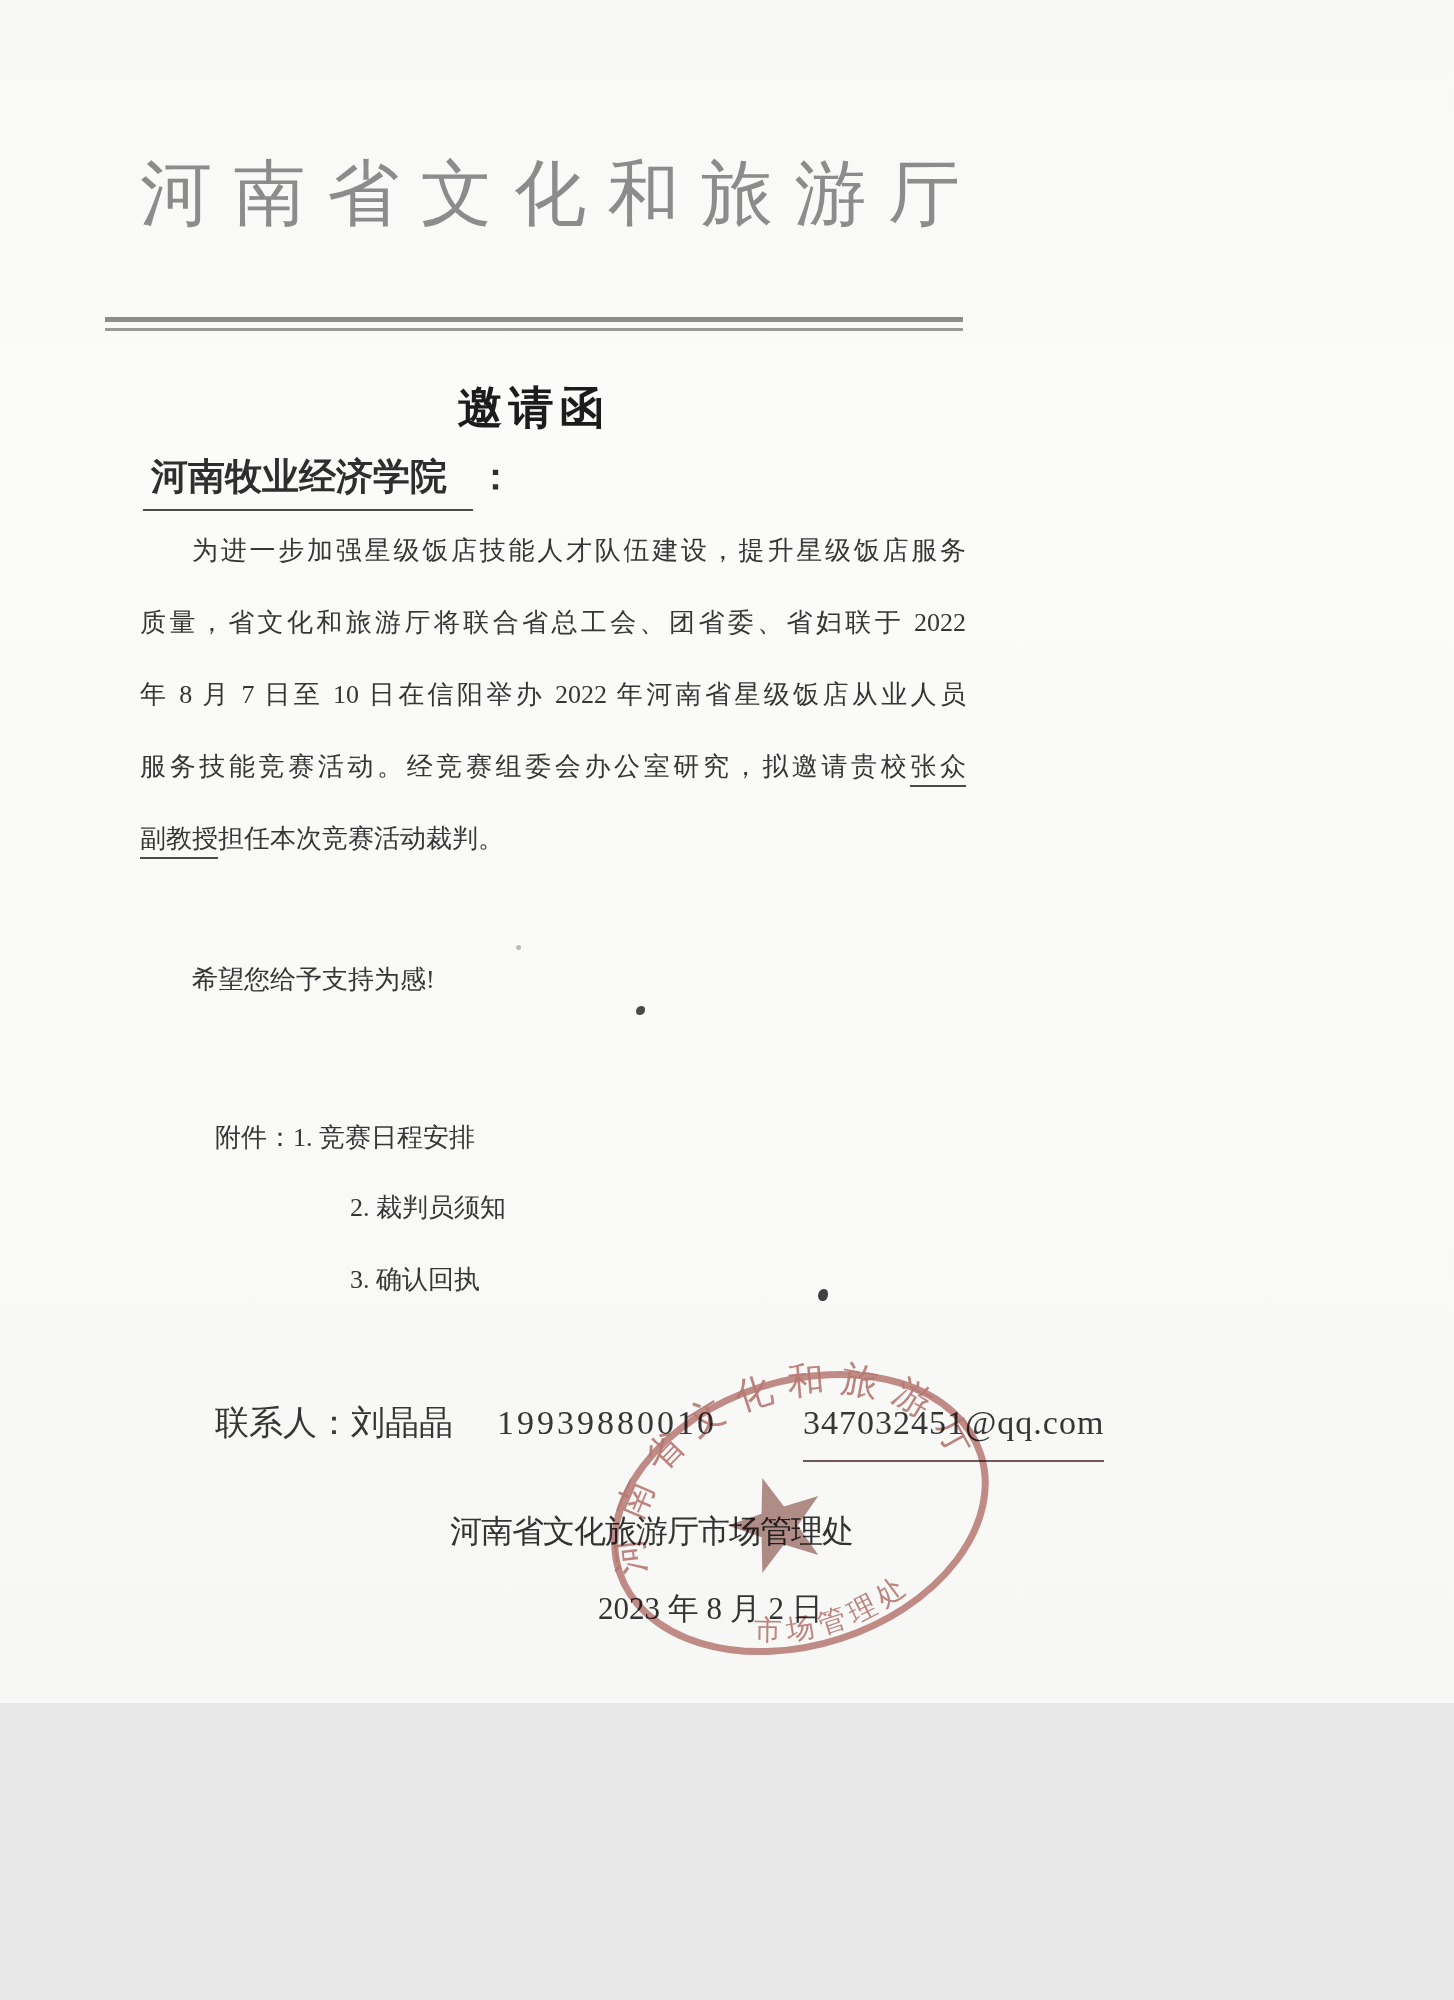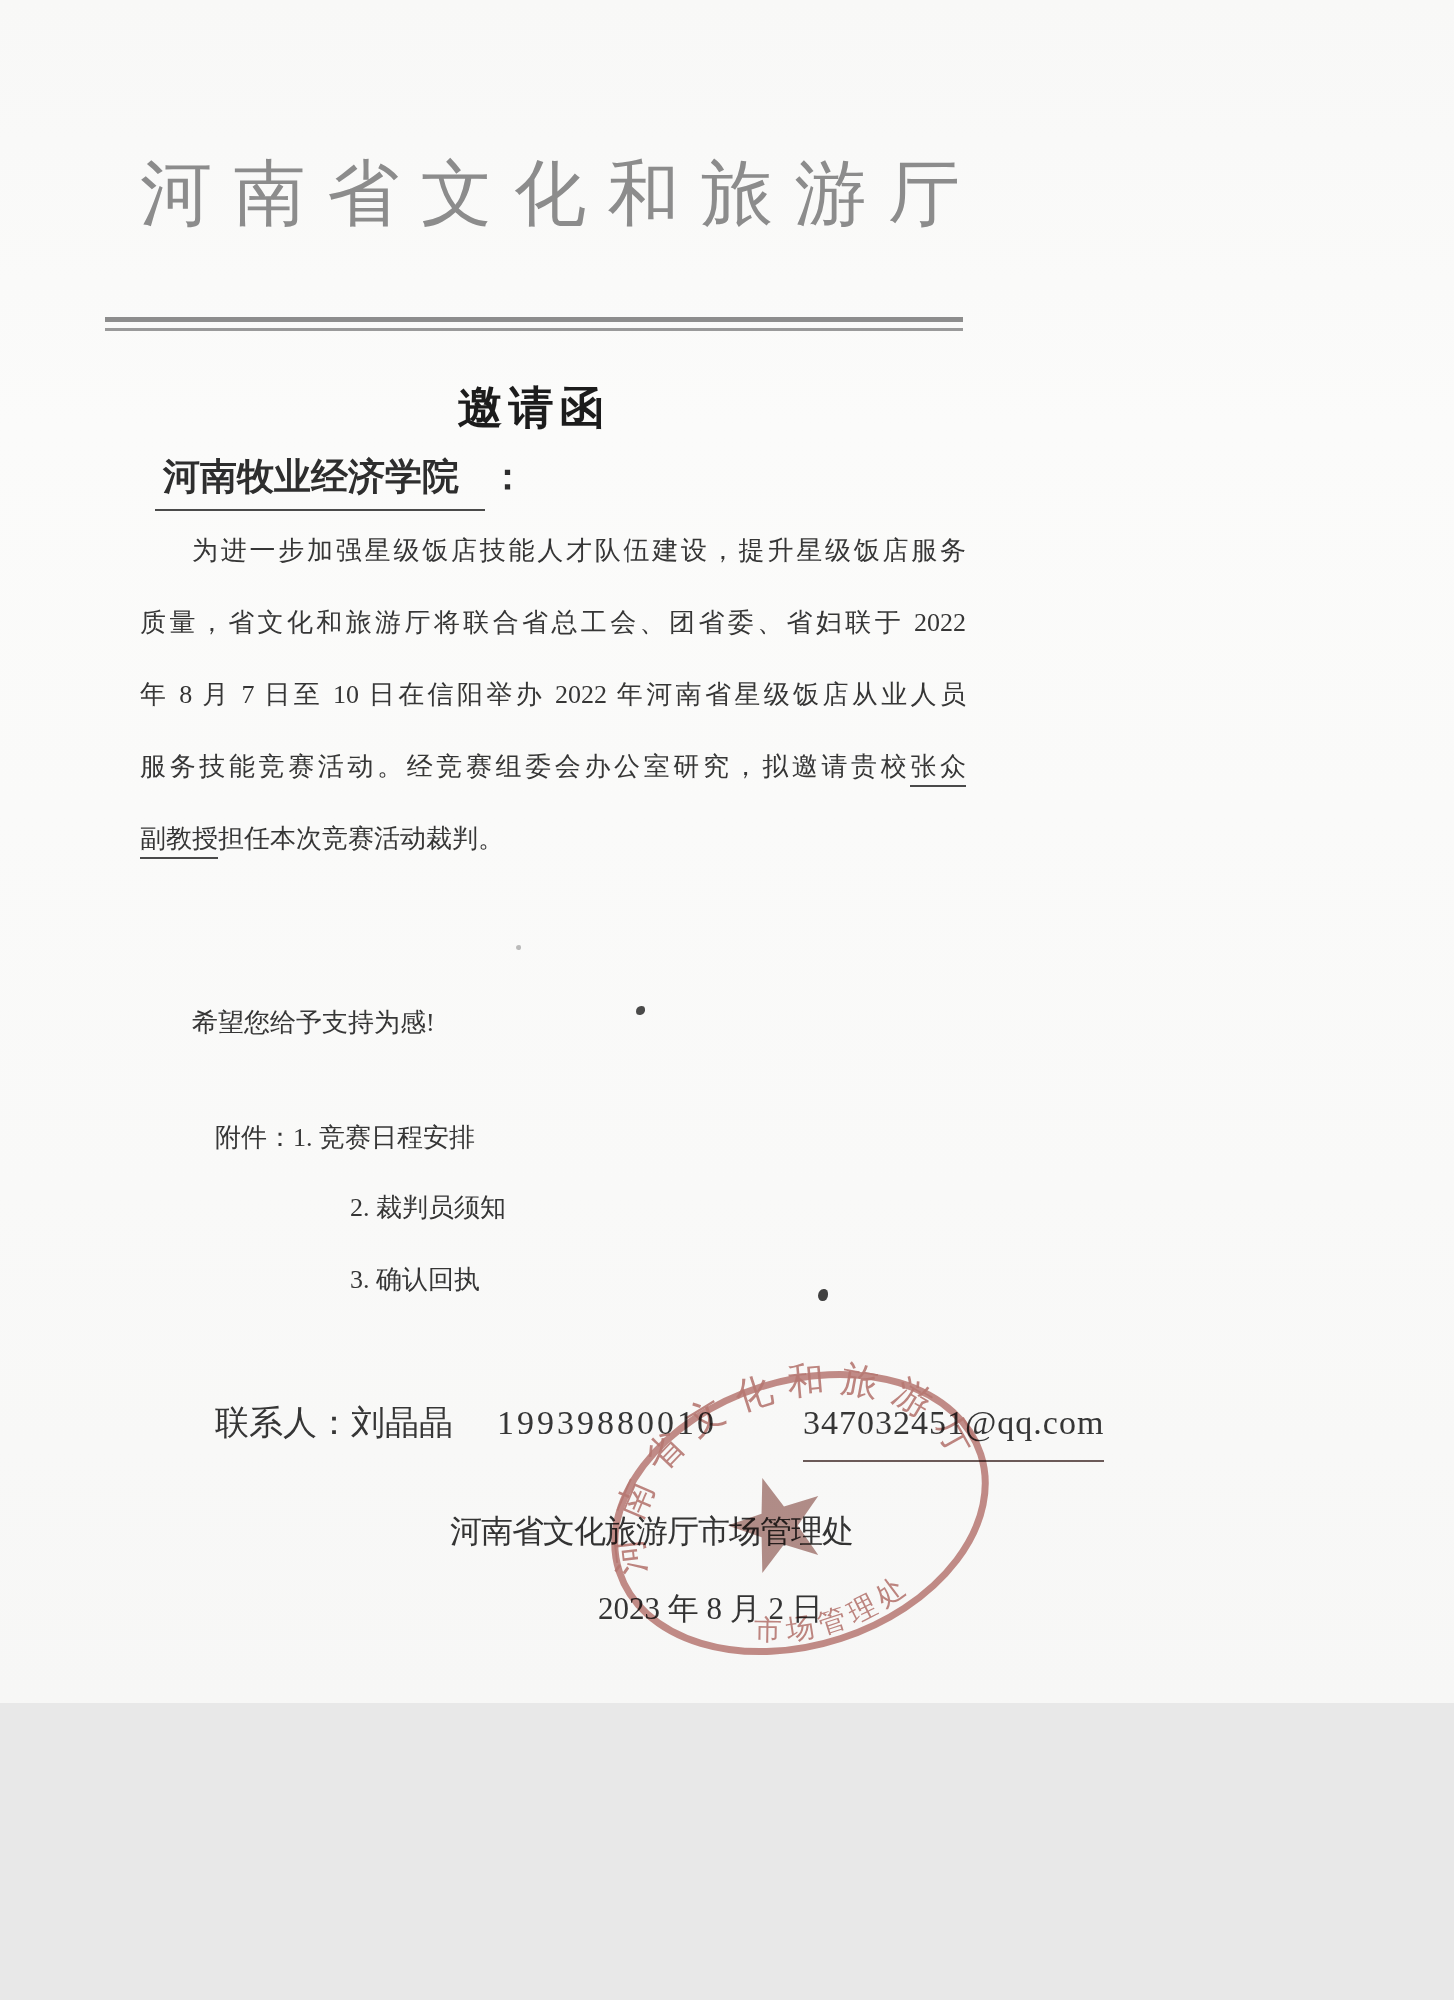--- a/index.html
+++ b/index.html
@@ -24,39 +24,39 @@
   .rule{position:absolute;background:#8d8d8d;}
   .rule-top-thick{left:105px;top:317px;width:858px;height:5px;}
   .rule-top-thin{left:105px;top:328px;width:858px;height:3px;background:#9a9a9a;}
   .doc-title{
     position:absolute;left:105px;top:378px;width:858px;
     text-align:center;font-size:45px;font-weight:700;color:#1c1c1c;
     letter-spacing:6px;
   }
   .addressee{
     position:absolute;left:143px;top:452px;
-    font-size:37px;color:#2e2e2e;font-weight:600;white-space:nowrap;margin-left:12px;
+    font-size:37px;color:#2e2e2e;font-weight:600;white-space:nowrap;
   }
   .addressee .name{
     border-bottom:2px solid #4a4a4a;
     padding:0 26px 7px 8px;display:inline-block;
   }
   .addressee .colon{margin-left:4px;}
   .bodyline{
     position:absolute;left:140px;width:826px;
     font-size:26px;color:#363636;line-height:1.35;white-space:nowrap;
   }
   .just{text-align:justify;text-align-last:justify;white-space:normal;}
   .l1{top:533px;text-indent:2em;}
   .l2{top:605px;}
   .l3{top:677px;}
   .l4{top:749px;}
   .l5{top:821px;}
   .uline{border-bottom:2px solid #4a4a4a;padding-bottom:4px;}
-  .wish{top:962px;text-indent:2em;margin-top:43px;}
+  .wish{top:962px;text-indent:2em;}
   .att-label{top:1120px;left:215px;}
   .att-2{top:1190px;left:350px;}
   .att-3{top:1262px;left:350px;}
   .contact{top:1400px;left:215px;font-size:34px;}
   .contact .phone{margin-left:44px;letter-spacing:3px;}
   .contact .email{margin-left:86px;border-bottom:2px solid #6b5a58;padding-bottom:19px;letter-spacing:1px;}
   .signature{
     position:absolute;left:450px;top:1510px;
     font-size:32px;color:#333;letter-spacing:-1px;white-space:nowrap;
   }

